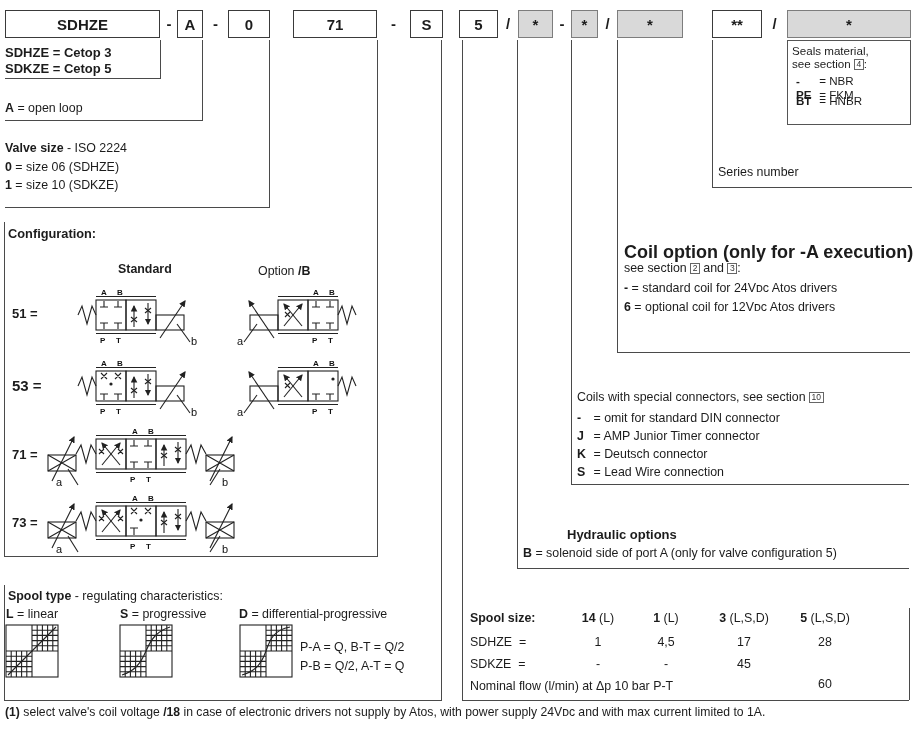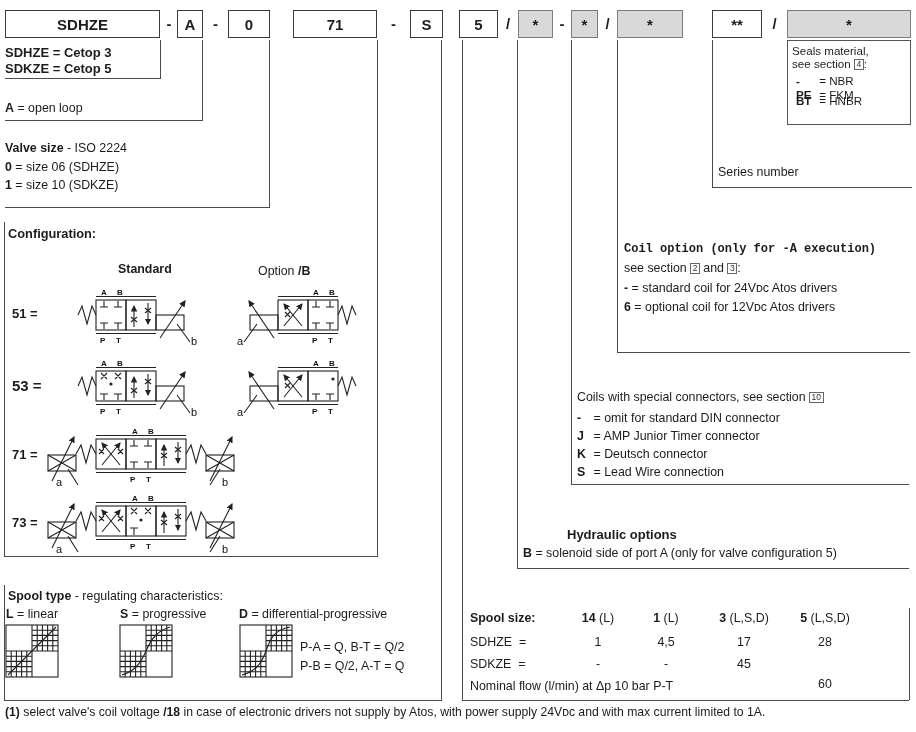--- a/index.html
+++ b/index.html
@@ -395,21 +395,21 @@
     <span class="cc">K</span>
     <span>=</span>
     <span>Deutsch connector</span>
   </div>
   <div class="txt" style="left:577px;top:465px;">
     <span class="cc">S</span>
     <span>=</span>
     <span>Lead Wire connection</span>
   </div>
 
-  <div class="txt b" style="left:624px;top:242px;font-size:12px;font-family:Liberation Mono, monospace;">Coil option (only for -A execution)</div>
+  <div class="txt b" style="left:624px;top:242px;font-size:18px;">Coil option (only for -A execution)</div>
   <div class="txt" style="left:624px;top:261px;">
     <span>see section</span>
     <span class="badge">2</span>
     <span>and</span>
     <span class="badge">3</span><span>:</span>
   </div>
   <div class="txt" style="left:624px;top:281px;">
     <span class="b">-</span>
     <span>=</span>
     <span>standard coil for 24Vᴅᴄ Atos drivers</span>

